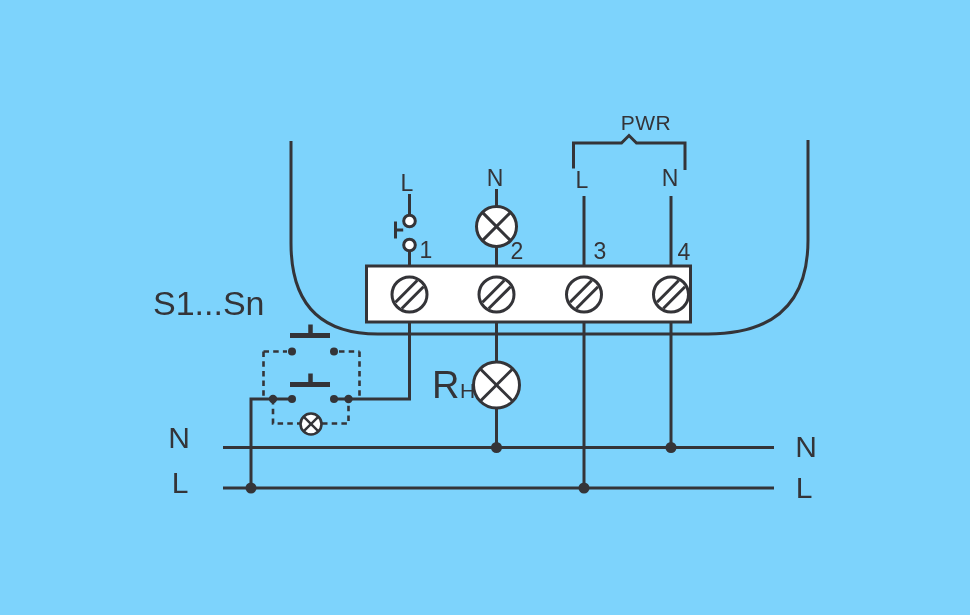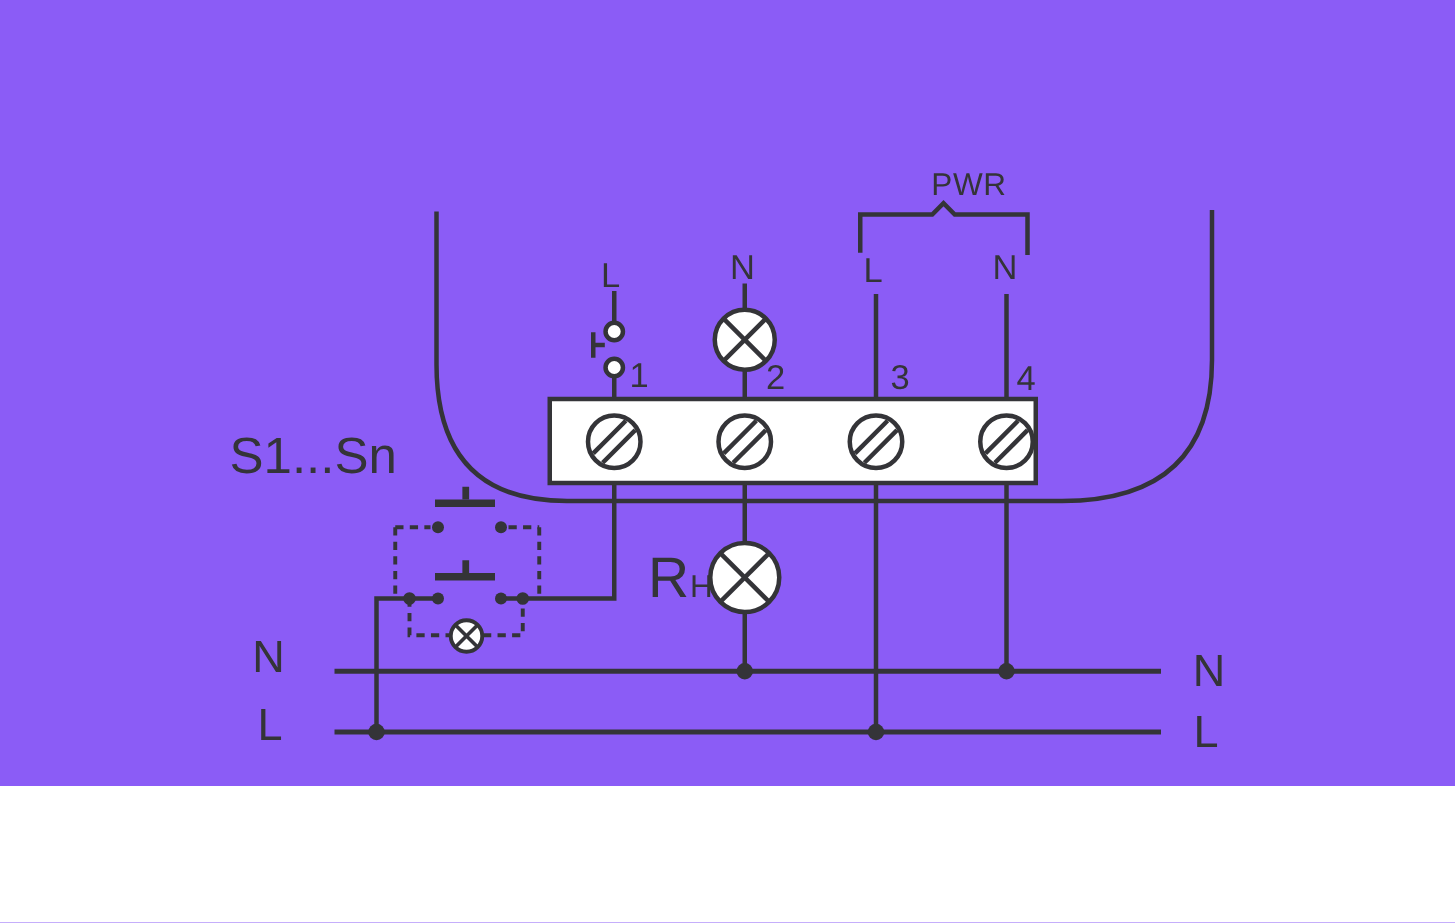--- a/index.html
+++ b/index.html
@@ -3,22 +3,22 @@
 <meta charset="utf-8">
 <style>
   html, body {
     margin: 0;
     padding: 0;
     background: #ffffff;
   }
   .stage {
     position: relative;
     width: 970px;
-    height: 524px;
-    background: #8b5cf6;
+    height: 615px;
+    background: #7dd3fc;
     overflow: hidden;
   }
   svg { display: block; }
   .wire   { stroke: #343438; stroke-width: 3;   fill: none; }
   .wire2  { stroke: #343438; stroke-width: 3.2; fill: none; }
   .dashed { stroke: #343438; stroke-width: 2.6; fill: none; stroke-dasharray: 5.5 4.2; }
   .sym    { stroke: #343438; stroke-width: 3;   fill: #ffffff; }
   .symthin{ stroke: #343438; stroke-width: 2.6; fill: #ffffff; }
   .xline  { stroke: #343438; stroke-width: 3;   fill: none; }
   .xthin  { stroke: #343438; stroke-width: 2.4; fill: none; }

